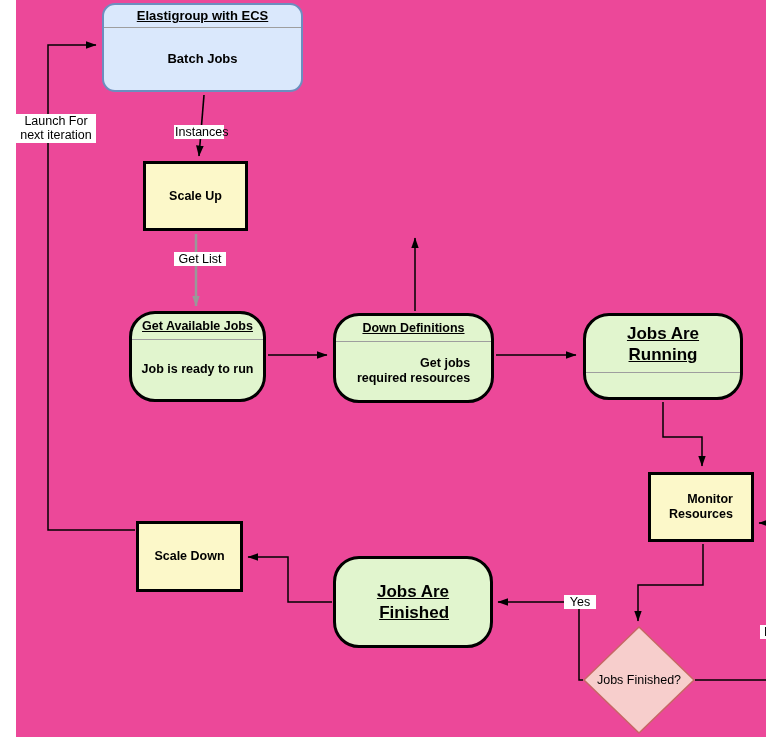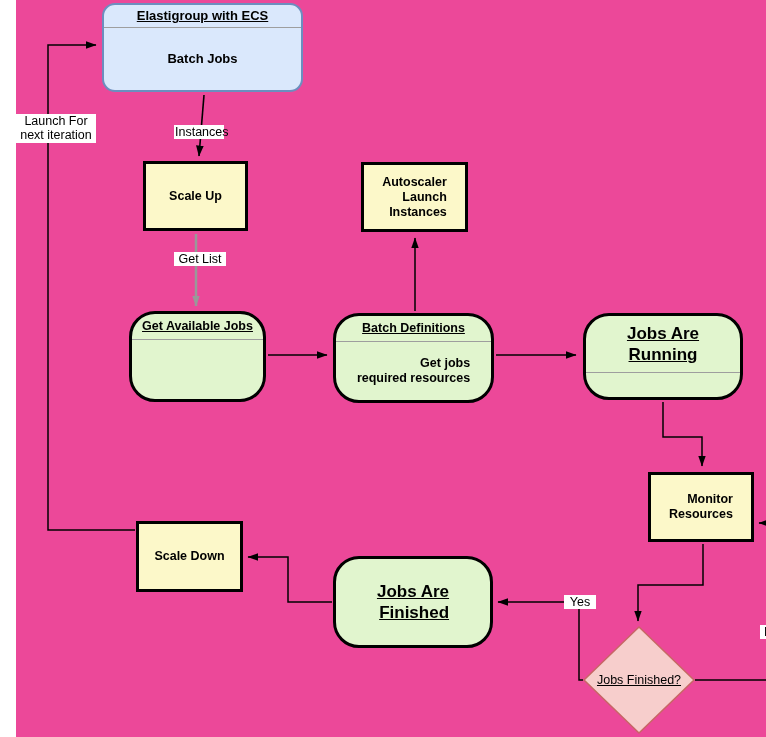--- a/index.html
+++ b/index.html
@@ -50,21 +50,20 @@
     text-align:center;
     white-space:pre-line;
     line-height:1.15;
     padding:0 1px;
   }
   .diamond-label{
     position:absolute;
     font-size:12.5px;
     font-weight:normal;
     text-align:center;
-    text-decoration:underline;
   }
 </style>
 </head>
 <body>
 
 <div id="canvas">
 
   <svg id="edges" viewBox="0 0 766 737">
     <defs>
       <marker id="arrow-black" viewBox="0 0 10 7" refX="9.5" refY="3.5" markerWidth="11" markerHeight="8" orient="auto" markerUnits="userSpaceOnUse">
@@ -92,32 +91,28 @@
 
   <div class="node blue" style="left:86px;top:3px;width:201px;height:89px">
     <div class="hdr hdr-sm">Elastigroup with ECS</div>
     <div class="body">Batch Jobs</div>
   </div>
 
   <div class="node" style="left:127px;top:161px;width:105px;height:70px">
     <div class="body">Scale Up</div>
   </div>
 
-  <div class="node" style="left:345px;top:162px;width:107px;height:70px">
-    <div class="body">Autoscaler
-Launch
-Instances</div>
-  </div>
 
   <div class="node green" style="left:113px;top:311px;width:137px;height:91px">
     <div class="hdr hdr-md">Get Available Jobs</div>
+    <div class="body">Job is ready to run</div>
   </div>
 
   <div class="node green" style="left:317px;top:313px;width:161px;height:90px">
-    <div class="hdr hdr-md">Batch Definitions</div>
+    <div class="hdr hdr-md">Down Definitions</div>
     <div class="body">Get jobs
 required resources</div>
   </div>
 
   <div class="node green" style="left:567px;top:313px;width:160px;height:87px">
     <div class="hdr hdr-lg">Jobs Are 
 Running</div>
     <div class="body"></div>
   </div>
 

